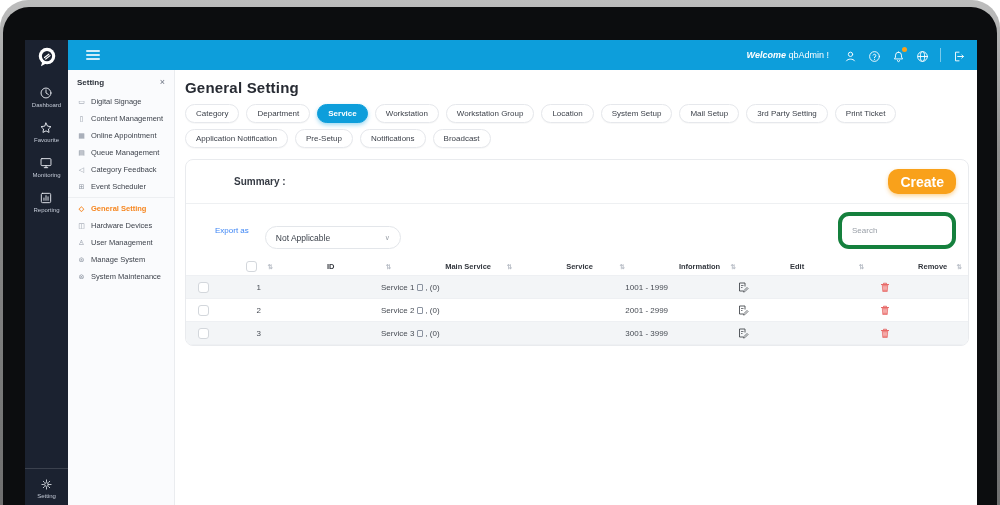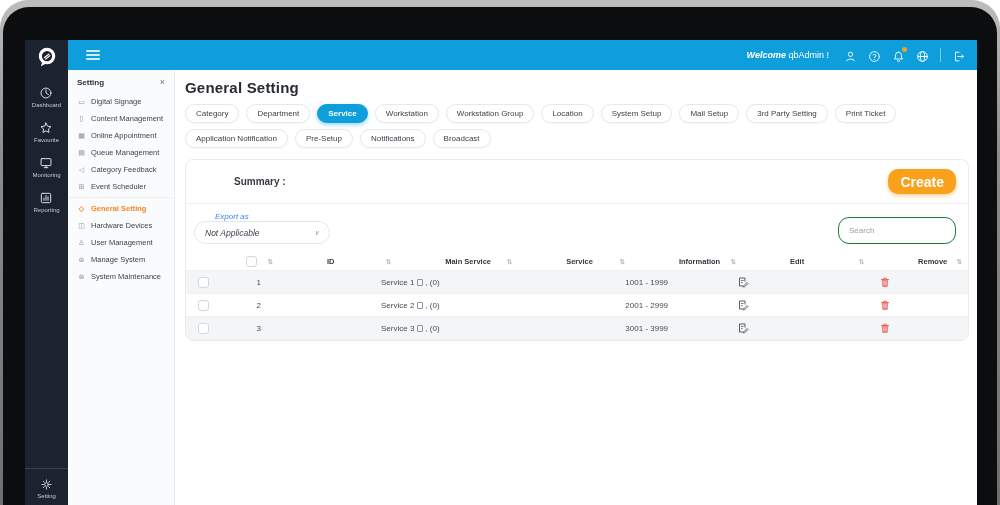--- a/index.html
+++ b/index.html
@@ -54,27 +54,27 @@
   .tab { font-size:8px; color:#3a3f48; background:#fff; border:1px solid #e6e8ec; border-radius:10px;
          padding:4px 10px; cursor:pointer; box-shadow:0 1px 1px rgba(0,0,0,.03); white-space:nowrap; }
   .tab.active { background:#0d9edb; border-color:#0d9edb; color:#fff; font-weight:bold; box-shadow:0 2px 4px rgba(13,158,219,.4); }
 
   .card { margin-top:11px; border:1px solid #e9ebee; border-radius:8px; background:#fff; overflow:hidden; }
   .card-head { display:flex; align-items:center; justify-content:space-between; padding:9px 12px; border-bottom:1px solid #eef0f2; }
   .summary-title { font-size:10px; font-weight:bold; color:#363b44;padding-left:36px; }
   .create-btn { background:#f9a11b; color:#fff; font-size:14px; font-weight:bold; border:none; border-radius:10px;
                 padding:4.5px 12px; cursor:pointer; box-shadow:0 2px 4px rgba(249,161,27,.45); }
   .card-tools { display:flex; align-items:flex-end; justify-content:space-between; padding:8px 12px 9px 8px; }
-  .export-wrap { display:flex; flex-direction:column; gap:0;font-style:italic; }
+  .export-wrap { display:flex; flex-direction:row; gap:16px; }
   .export-label { font-size:8px; color:#3e86f5; margin-left:21px; cursor:pointer; }
   .dropdown { width:136px; height:23px; border:1px solid #e3e6ea; border-radius:12px; background:#fff;
               display:flex; align-items:center; justify-content:space-between; padding:0 10px; cursor:pointer; }
   .dd-value { font-size:8.5px; color:#3c424b; }
   .dd-chevron { font-size:7px; color:#9aa0a8; }
-  .search-input { width:118px; height:27px; border:1px solid #15803d; border-radius:11px; padding:0 10px;
+  .search-input { width:118px; height:37px; border:4px solid #15803d; border-radius:11px; padding:0 10px;
                   font-size:8px; color:#3c424b; outline:none; font-family:"Liberation Sans", sans-serif; }
   .search-input::placeholder { color:#9aa0a8; }
 
   .tbl { width:100%; }
   .tr { display:flex; align-items:center; border-bottom:1px solid #eef0f3; }
   .tr.head { background:#fff; height:18px; }
   .tr.row { height:23px; }
   .tr.row:nth-child(even) { background:#f3f5f7; }
   .td { display:flex; align-items:center; font-size:8px; color:#474c54; }
   .td.h { font-size:7.5px; font-weight:bold; color:#32363d; justify-content:space-between;margin-left:48px; }

